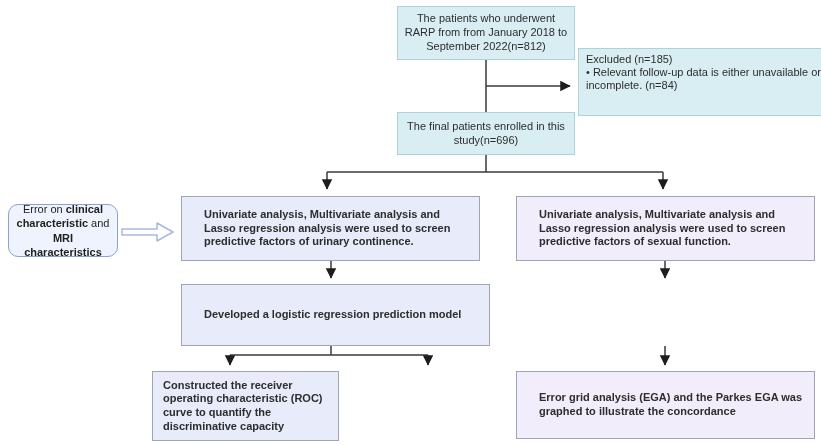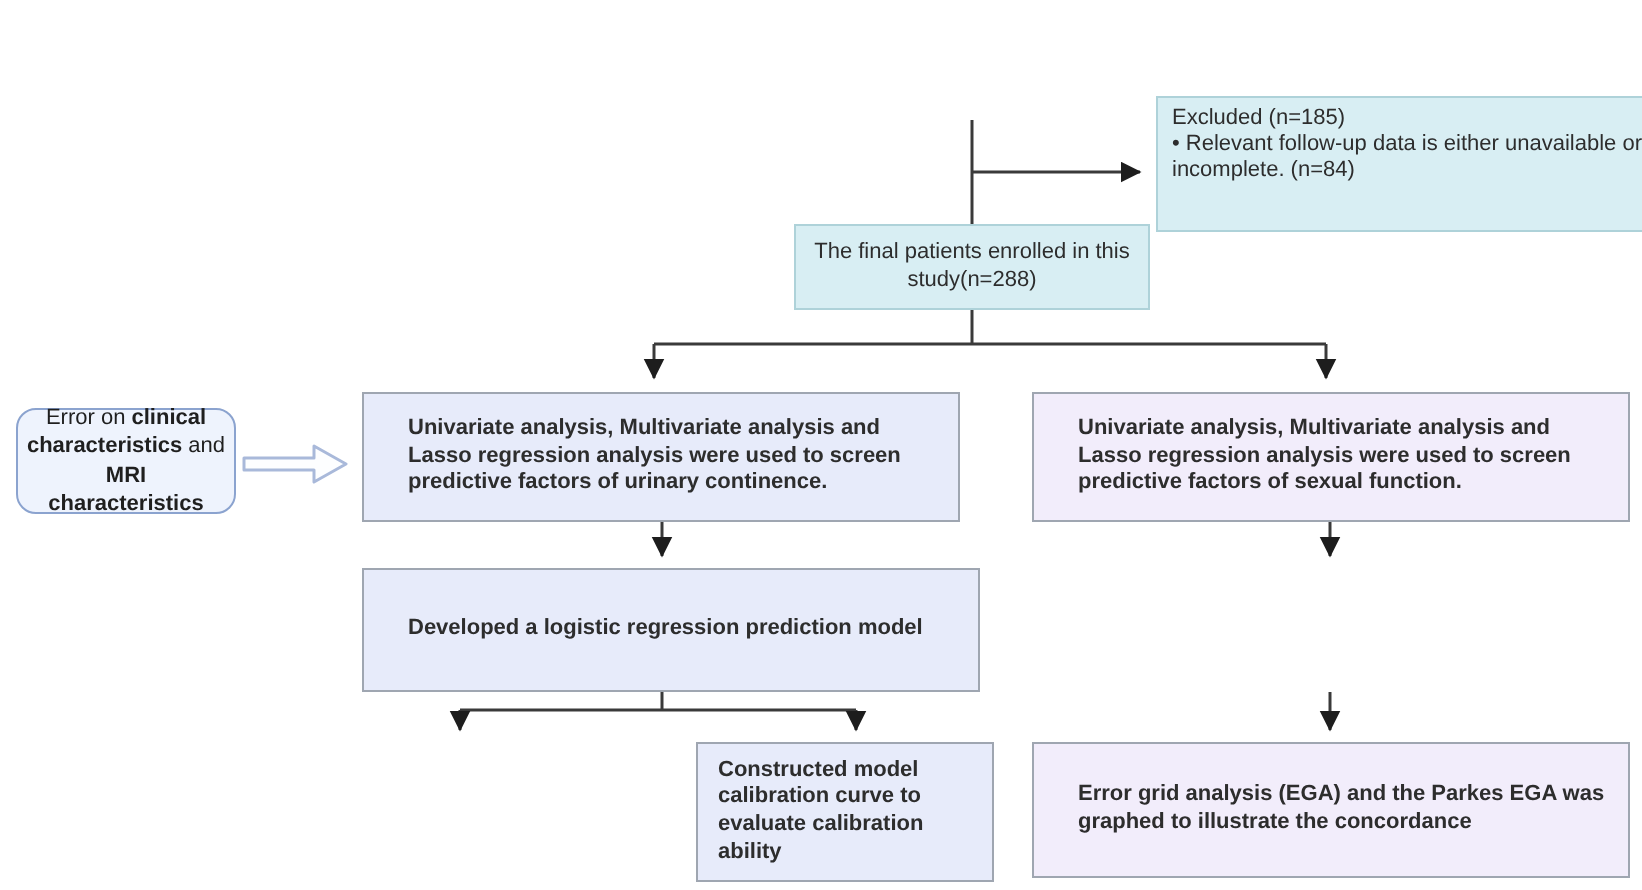--- a/index.html
+++ b/index.html
@@ -70,32 +70,35 @@
 
       <line x1="331" y1="346" x2="331" y2="355"></line>
       <line x1="230" y1="355" x2="428" y2="355"></line>
       <line x1="230" y1="355" x2="230" y2="365" marker-end="url(#ah)"></line>
       <line x1="428" y1="355" x2="428" y2="365" marker-end="url(#ah)"></line>
 
       <line x1="665" y1="346" x2="665" y2="365" marker-end="url(#ah)"></line>
     </g>
   </svg>
 
+  <div class="box cyan center" style="left:397px;top:6px;width:178px;height:54px;padding:2px 4px;">
+    <span>The patients who underwent RARP from from January 2018 to September 2022(n=812)</span>
+  </div>
 
   <div class="box cyan block" style="left:578px;top:48px;width:287px;height:68px;padding:4px 7px;line-height:1.2;">
     <div>Excluded (n=185)</div>
     <div>• Relevant follow-up data is either unavailable or incomplete. (n=84)</div>
   </div>
 
   <div class="box cyan center" style="left:397px;top:112px;width:178px;height:43px;padding:2px 6px;">
-    <span>The final patients enrolled in this study(n=288)</span>
+    <span>The final patients enrolled in this study(n=696)</span>
   </div>
 
   <div class="label-box" style="left:8px;top:204px;width:110px;height:53px;">
-    <span><span>Error on </span><b>clinical characteristics</b><span> and </span><b>MRI  characteristics</b></span>
+    <span><span>Error on </span><b>clinical characteristic</b><span> and </span><b>MRI  characteristics</b></span>
   </div>
 
   <div class="arrow-shape" style="left:120px;top:219px;">
     <svg width="56" height="26">
       <polygon points="2,10 37,10 37,4 53,13 37,22 37,16 2,16" fill="#fdfeff" stroke="#a9b9da" stroke-width="1.5" stroke-linejoin="round"></polygon>
     </svg>
   </div>
 
   <div class="box blue vcenter" style="left:181px;top:196px;width:299px;height:65px;padding:2px 10px 2px 22px;">
     <span>Univariate analysis, Multivariate analysis and Lasso regression analysis were used to screen predictive factors of  urinary continence.</span>
@@ -103,22 +106,22 @@
 
   <div class="box purple vcenter" style="left:516px;top:196px;width:299px;height:65px;padding:2px 10px 2px 22px;">
     <span>Univariate analysis, Multivariate analysis and Lasso regression analysis were used to screen predictive factors of sexual function.</span>
   </div>
 
   <div class="box blue vcenter" style="left:181px;top:284px;width:309px;height:62px;padding:2px 10px 2px 22px;">
     <span>Developed a logistic regression prediction model</span>
   </div>
 
 
+  <div class="box blue vcenter" style="left:152px;top:371px;width:187px;height:70px;padding:2px 6px 2px 10px;">
+    <span>Constructed the receiver operating characteristic (ROC) curve to quantify the discriminative capacity</span>
+  </div>
 
-  <div class="box blue vcenter" style="left:348px;top:371px;width:149px;height:70px;padding:2px 4px 2px 10px;">
-    <span>Constructed model calibration curve  to evaluate calibration ability</span>
-  </div>
 
   <div class="box purple vcenter" style="left:516px;top:371px;width:299px;height:68px;padding:2px 2px 2px 22px;">
     <span>Error grid analysis (EGA) and the Parkes EGA was graphed to illustrate the concordance</span>
   </div>
 
 </div>
 
 </body></html>

